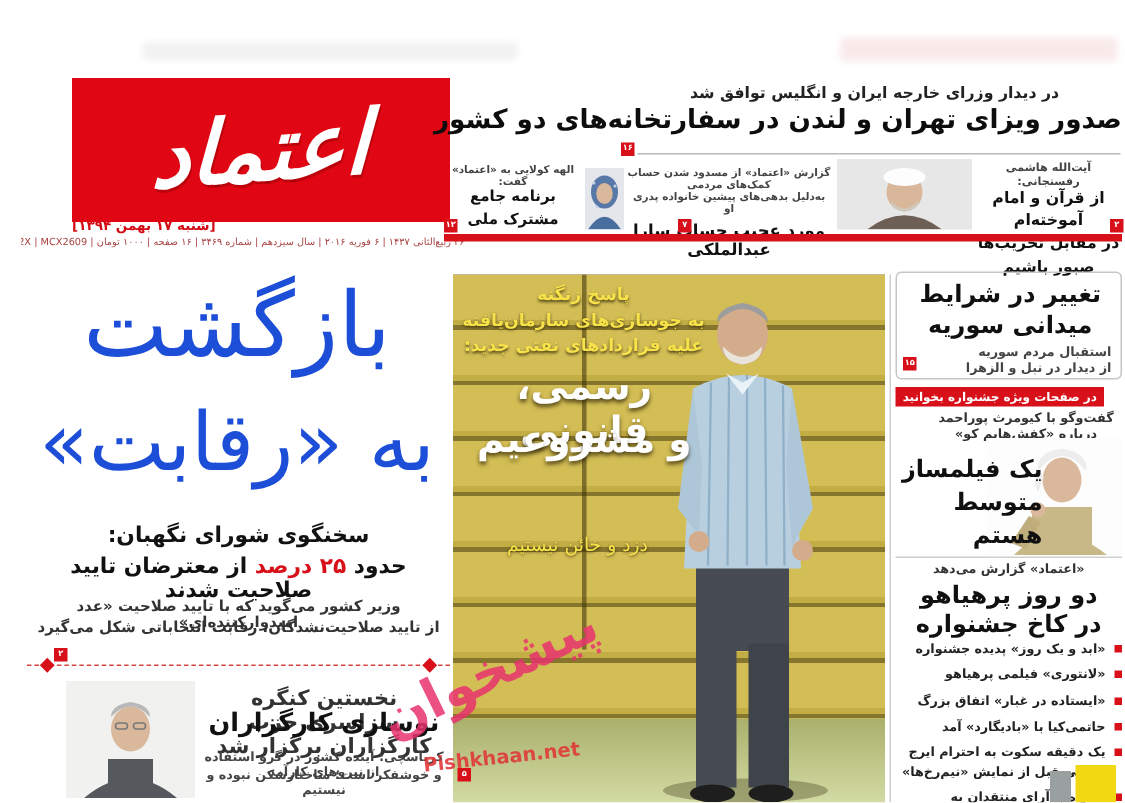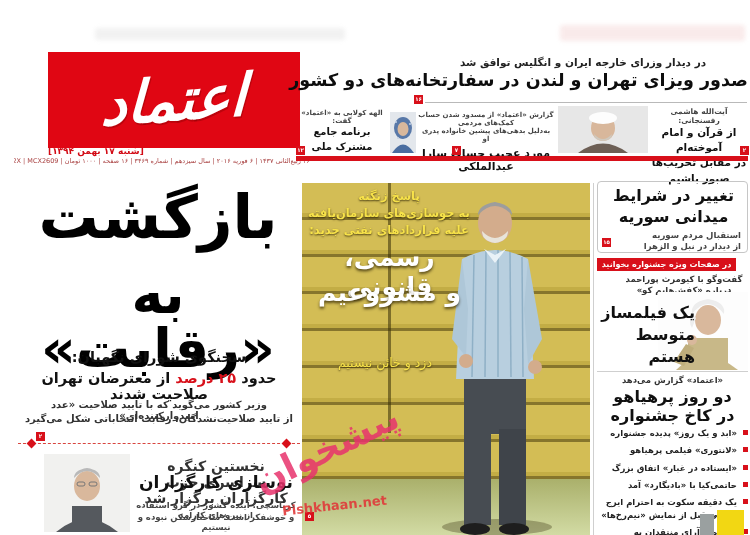--- a/index.html
+++ b/index.html
@@ -19,21 +19,21 @@
   .lead-headline{left:412px;top:70px;width:336px;font-size:17.5px;font-weight:800;color:#0d0d0d;white-space:nowrap;letter-spacing:-.3px;}
   .lead-rule{left:425px;top:102px;width:322px;height:1px;background:#b9b9b9;}
   .pgbadge{width:9px;height:9px;background:#d8101a;color:#fff;font-size:5.5px;line-height:9px;text-align:center;font-weight:bold;}
   
   .band-kicker{font-size:7.5px;color:#444;font-weight:bold;}
   .band-title{font-size:10.5px;font-weight:800;color:#111;line-height:1.45;}
   .band-title-sm{font-size:11px;font-weight:800;color:#111;}
   .red-rule{left:296px;top:156px;width:452px;height:5px;background:#d8101a;}
   .photo-frame{background:#e9e9e9;overflow:hidden;}
   
-  .big-h{left:16px;width:284px;text-align:center;font-weight:700;color:#000000;line-height:1;letter-spacing:-1px;}
+  .big-h{left:16px;width:284px;text-align:center;font-weight:400;color:#1d4ed8;line-height:1;letter-spacing:-1px;}
   .guardian-k{left:18px;top:349px;width:282px;font-size:14.5px;font-weight:800;color:#111;}
   .guardian-t{left:18px;top:370px;width:282px;font-size:14.5px;font-weight:800;color:#111;}
   .guardian-t .red{color:#d8101a;}
   .guardian-s{left:24px;width:270px;font-size:10px;font-weight:bold;color:#333;}
   .karg-box{left:18px;top:443px;width:282px;height:90px;border-top:1px dashed #d8453f;}
   .diamond{width:7px;height:7px;background:#d8101a;transform:rotate(45deg);top:-4px;}
   .karg-kicker{right:4px;top:14px;width:160px;font-size:14px;font-weight:bold;color:#333;text-align:center;}
   .karg-title{right:4px;top:28px;width:160px;font-size:17px;font-weight:800;color:#111;text-align:center;}
   .karg-sub{right:0px;width:168px;font-size:8.5px;font-weight:bold;color:#444;text-align:center;}
   
@@ -121,21 +121,21 @@
   <div class="abs pgbadge" style="left:740px;top:146px;">۲</div>
   <div class="abs pgbadge" style="left:452px;top:146px;">۷</div>
   <div class="abs pgbadge" style="left:296px;top:146px;">۱۲</div>
   <div class="abs red-rule"></div>
 
   <div class="abs big-h" style="top:187px;font-size:60px;">بازگشت</div>
   <div class="abs big-h" style="top:268px;font-size:54px;">به «رقابت»</div>
 
   <div class="abs guardian-k c">سخنگوی شورای نگهبان:</div>
   <div class="abs guardian-t c">
-    <span>حدود </span><span class="red">۲۵ درصد</span><span> از معترضان تهران صلاحیت شدند</span>
+    <span>حدود </span><span class="red">۲۵ درصد</span><span> از معترضان تایید صلاحیت شدند</span>
   </div>
   <div class="abs guardian-s c" style="top:399px;">وزیر کشور می‌گوید که با تایید صلاحیت «عدد امیدوارکننده‌ای»</div>
   <div class="abs guardian-s c" style="top:413px;">از تایید صلاحیت‌نشدگان، رقابت انتخاباتی شکل می‌گیرد</div>
   <div class="abs pgbadge" style="left:36px;top:432px;">۲</div>
 
   <div class="abs karg-box">
     <div class="abs diamond" style="left:10px;"></div>
     <div class="abs diamond" style="right:10px;"></div>
     <div class="abs photo-frame" style="left:26px;top:10px;width:86px;height:78px;background:#f1f1f1;">
       <svg width="86" height="78" viewBox="0 0 86 78">

